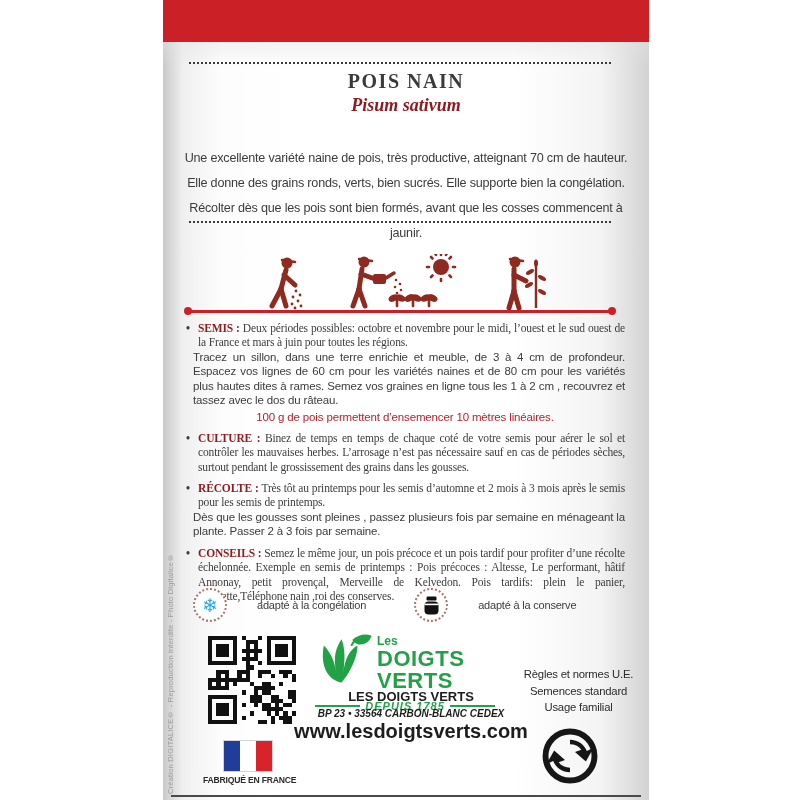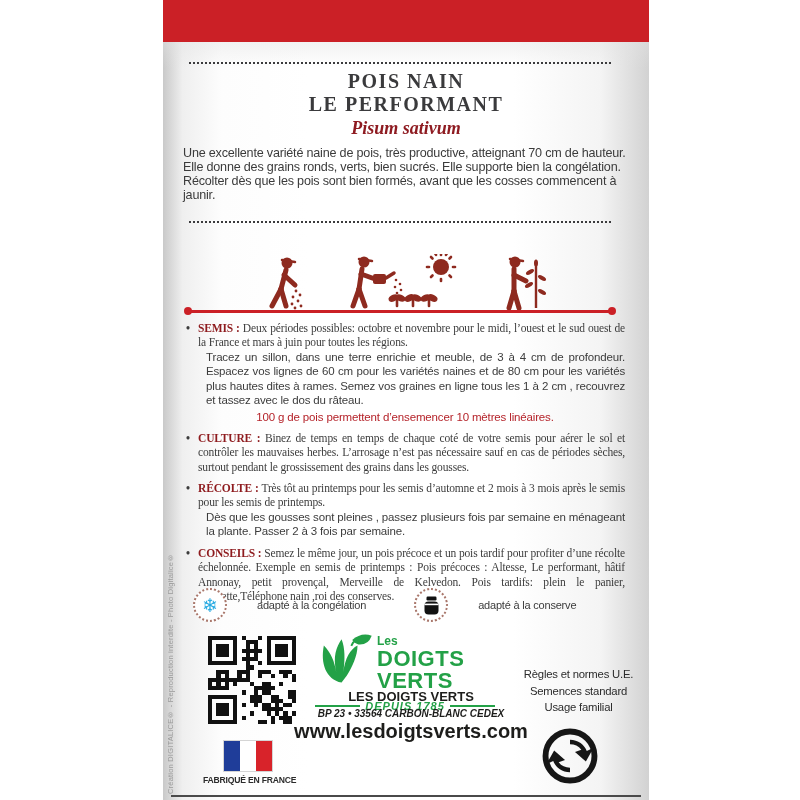--- a/index.html
+++ b/index.html
@@ -11,36 +11,36 @@
          background:linear-gradient(to bottom,#e3e3e3 0,#ffffff00 100%);opacity:.45;}
   .dotline{position:absolute;left:26px;width:422px;border-top:2px dotted #3b3b3d;}
   .dot1{top:62px;} .dot2{top:221px;}
 
   .titleblock{position:absolute;left:0;top:70px;width:100%;text-align:center;}
   .title{font-family:"Liberation Serif",serif;font-weight:bold;color:#3a3a3c;
          font-size:20px;line-height:23px;letter-spacing:1.5px;}
   .latin{font-family:Liberation Serif, serif;font-weight:bold;font-style:italic;
          color:#8e1b21;font-size:18px;margin-top:2px;}
 
-  .desc{position:absolute;left:20px;top:146px;width:446px;text-align:left;
-        color:#3b3b3b;font-size:12.6px;line-height:14px;letter-spacing:-0.2px;}
+  .desc{position:absolute;left:20px;top:146px;width:446px;text-align:center;
+        color:#3b3b3b;font-size:12.6px;line-height:25px;letter-spacing:-0.2px;}
 
   .picto-row{position:absolute;left:0;top:250px;width:100%;height:62px;
              display:flex;justify-content:center;align-items:flex-end;gap:38px;}
   .redline{position:absolute;left:25px;top:310px;width:424px;height:2.5px;background:#cb2026;}
   .redline:before,.redline:after{content:"";position:absolute;top:-2.7px;width:8px;height:8px;
              border-radius:50%;background:#cb2026;}
   .redline:before{left:-4px;} .redline:after{right:-4px;}
 
   .sections{position:absolute;left:22px;top:321px;width:440px;color:#3c3c3c;
             font-size:11.5px;line-height:14.4px;letter-spacing:-0.15px;text-align:justify;}
   .sec{margin:0 0 0 13px;padding:0;position:relative;font-family:Liberation Serif, serif;}
   .sec:before{content:"\2022";position:absolute;left:-12px;color:#3c3c3c;font-weight:bold;}
   .sec .lbl{color:#8e1b1e;font-weight:bold;}
-  .cont{margin:0 0 0 21px;}
+  .cont{margin:0 0 0 8px;}
   .gap{height:7px;}
   .note{margin:3px 0 6px 0;text-align:center;color:#b5232a;}
 
   .badges{position:absolute;left:30px;top:588px;width:430px;display:flex;align-items:center;}
   .badge-circle{width:30px;height:30px;border:2px dotted #a9776b;border-radius:50%;
                 background:#fff;display:flex;align-items:center;justify-content:center;flex:0 0 auto;}
   .snow{color:#29abe2;font-size:19px;line-height:1;}
   .badge-label{color:#3c3c3c;font-size:11px;margin-left:30px;letter-spacing:-0.2px;}
   .badge2{margin-left:48px;}
 
@@ -86,21 +86,20 @@
 
 <div class="card">
 
   <div class="redbar"></div>
   <div class="sheen"></div>
 
   <div class="dotline dot1"></div>
 
   <div class="titleblock">
     <div class="title">POIS NAIN</div>
-    <div class="title">LE PERFORMANT</div>
     <div class="latin">Pisum sativum</div>
   </div>
 
   <div class="desc">Une excellente variété naine de pois, très productive, atteignant 70 cm de hauteur. Elle donne des grains ronds, verts, bien sucrés. Elle supporte bien la congélation. Récolter dès que les pois sont bien formés, avant que les cosses commencent à jaunir.</div>
 
   <div class="dotline dot2"></div>
 
   <div class="picto-row">
 
     <svg class="fig" width="48" height="56" viewBox="0 0 48 56">

